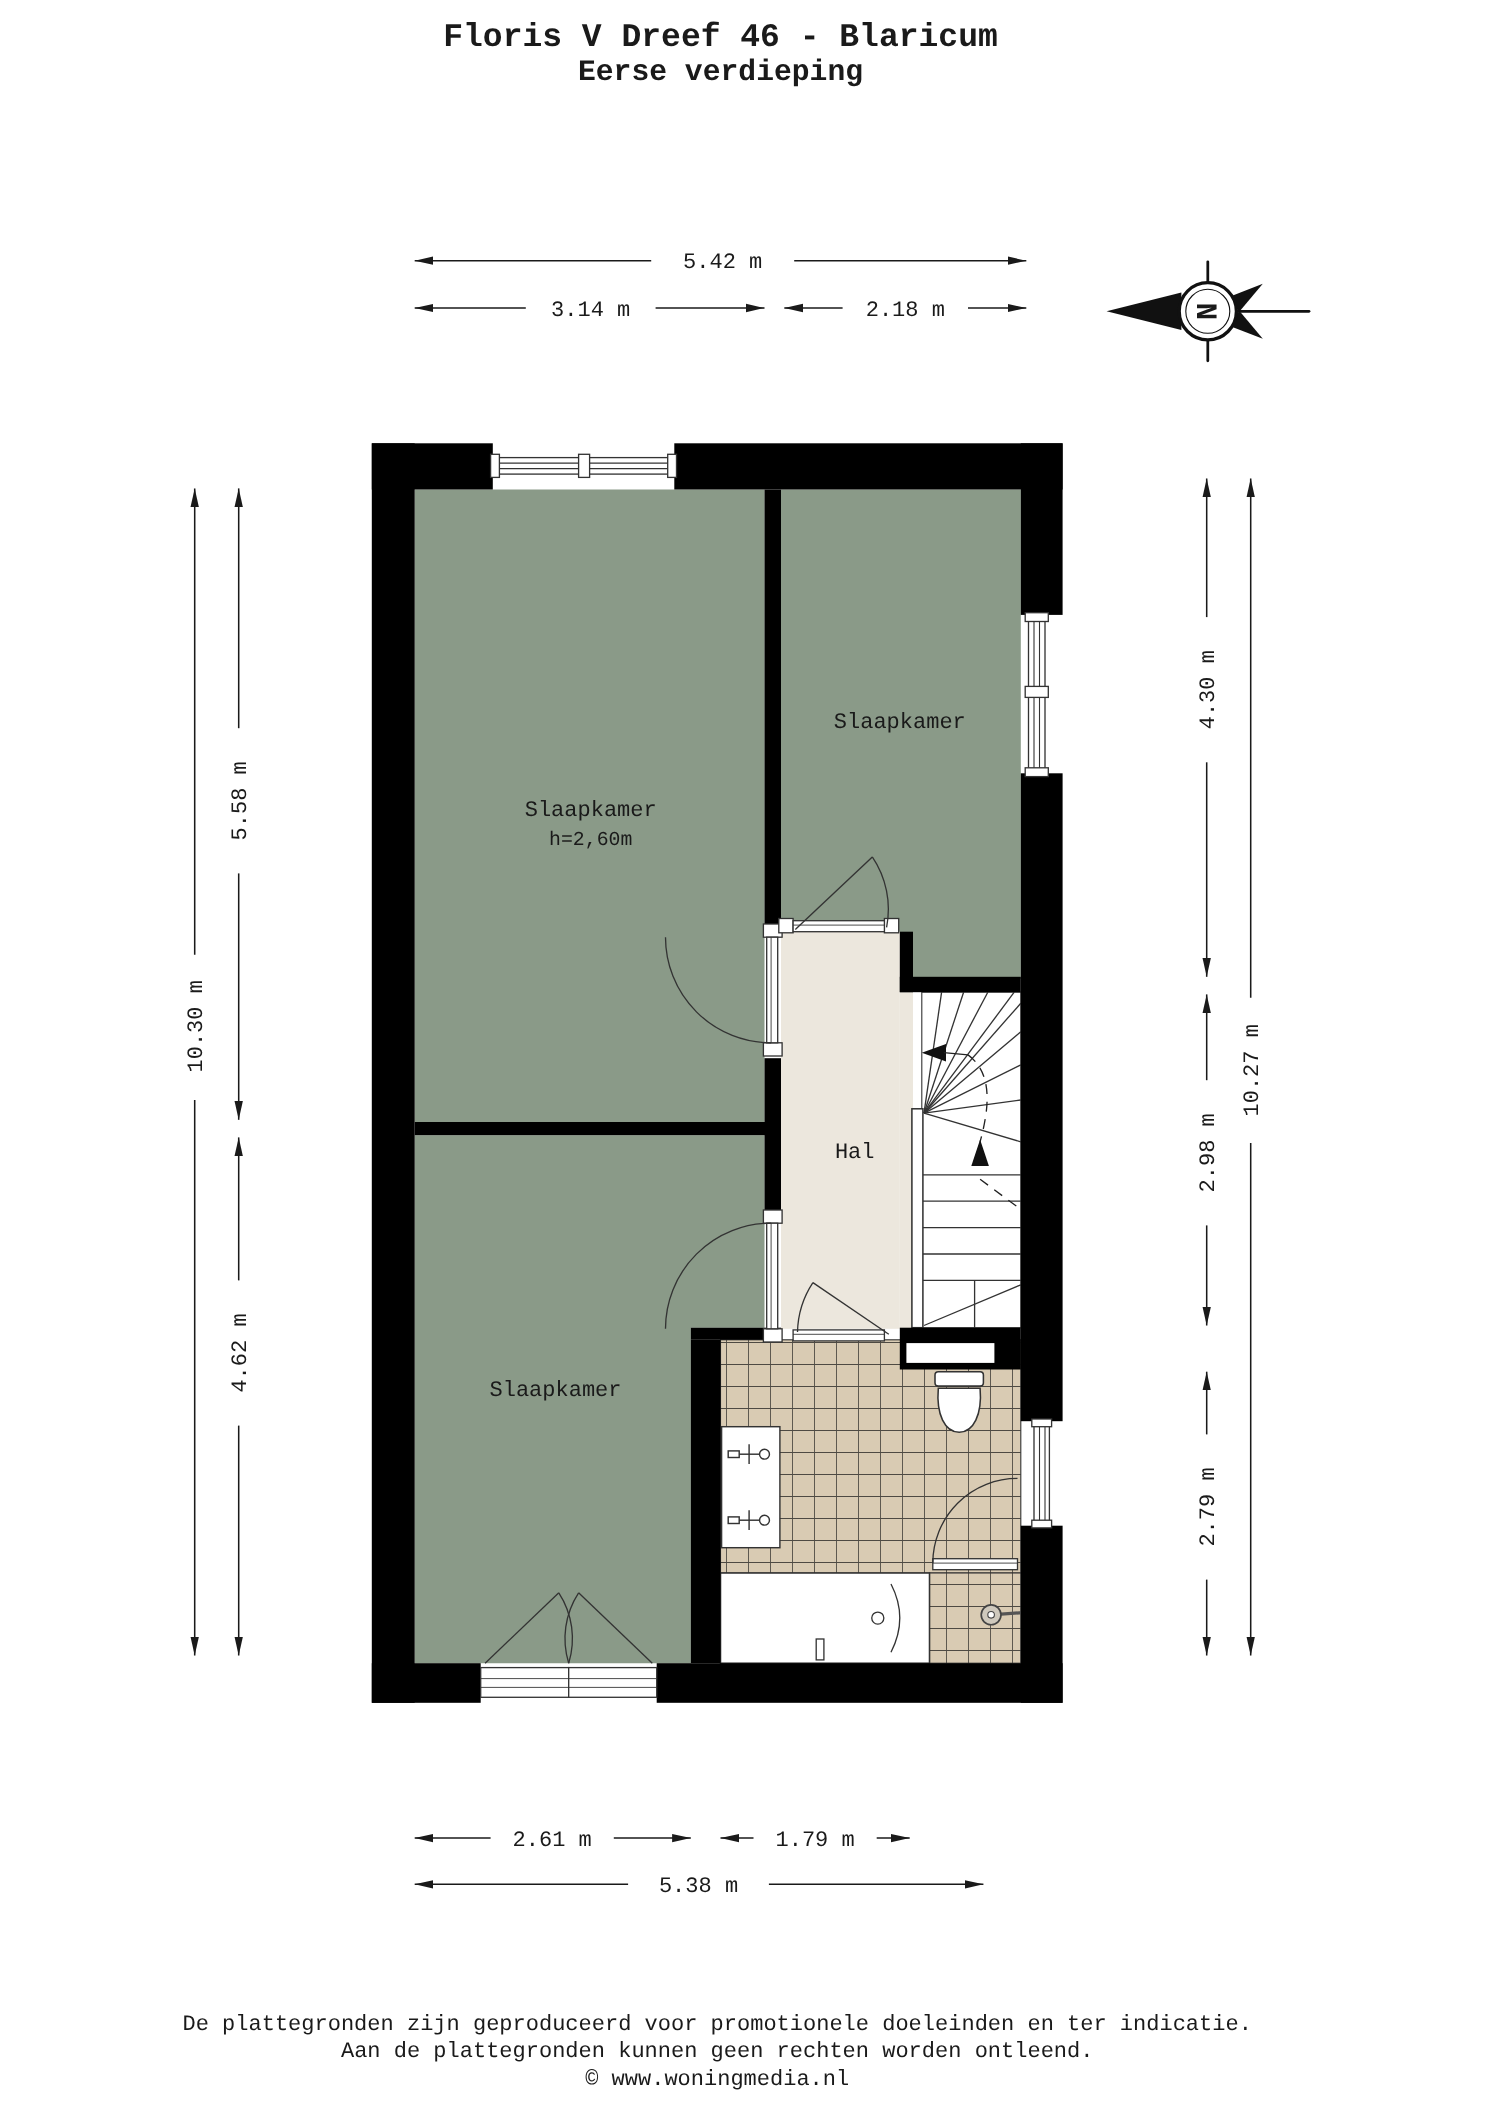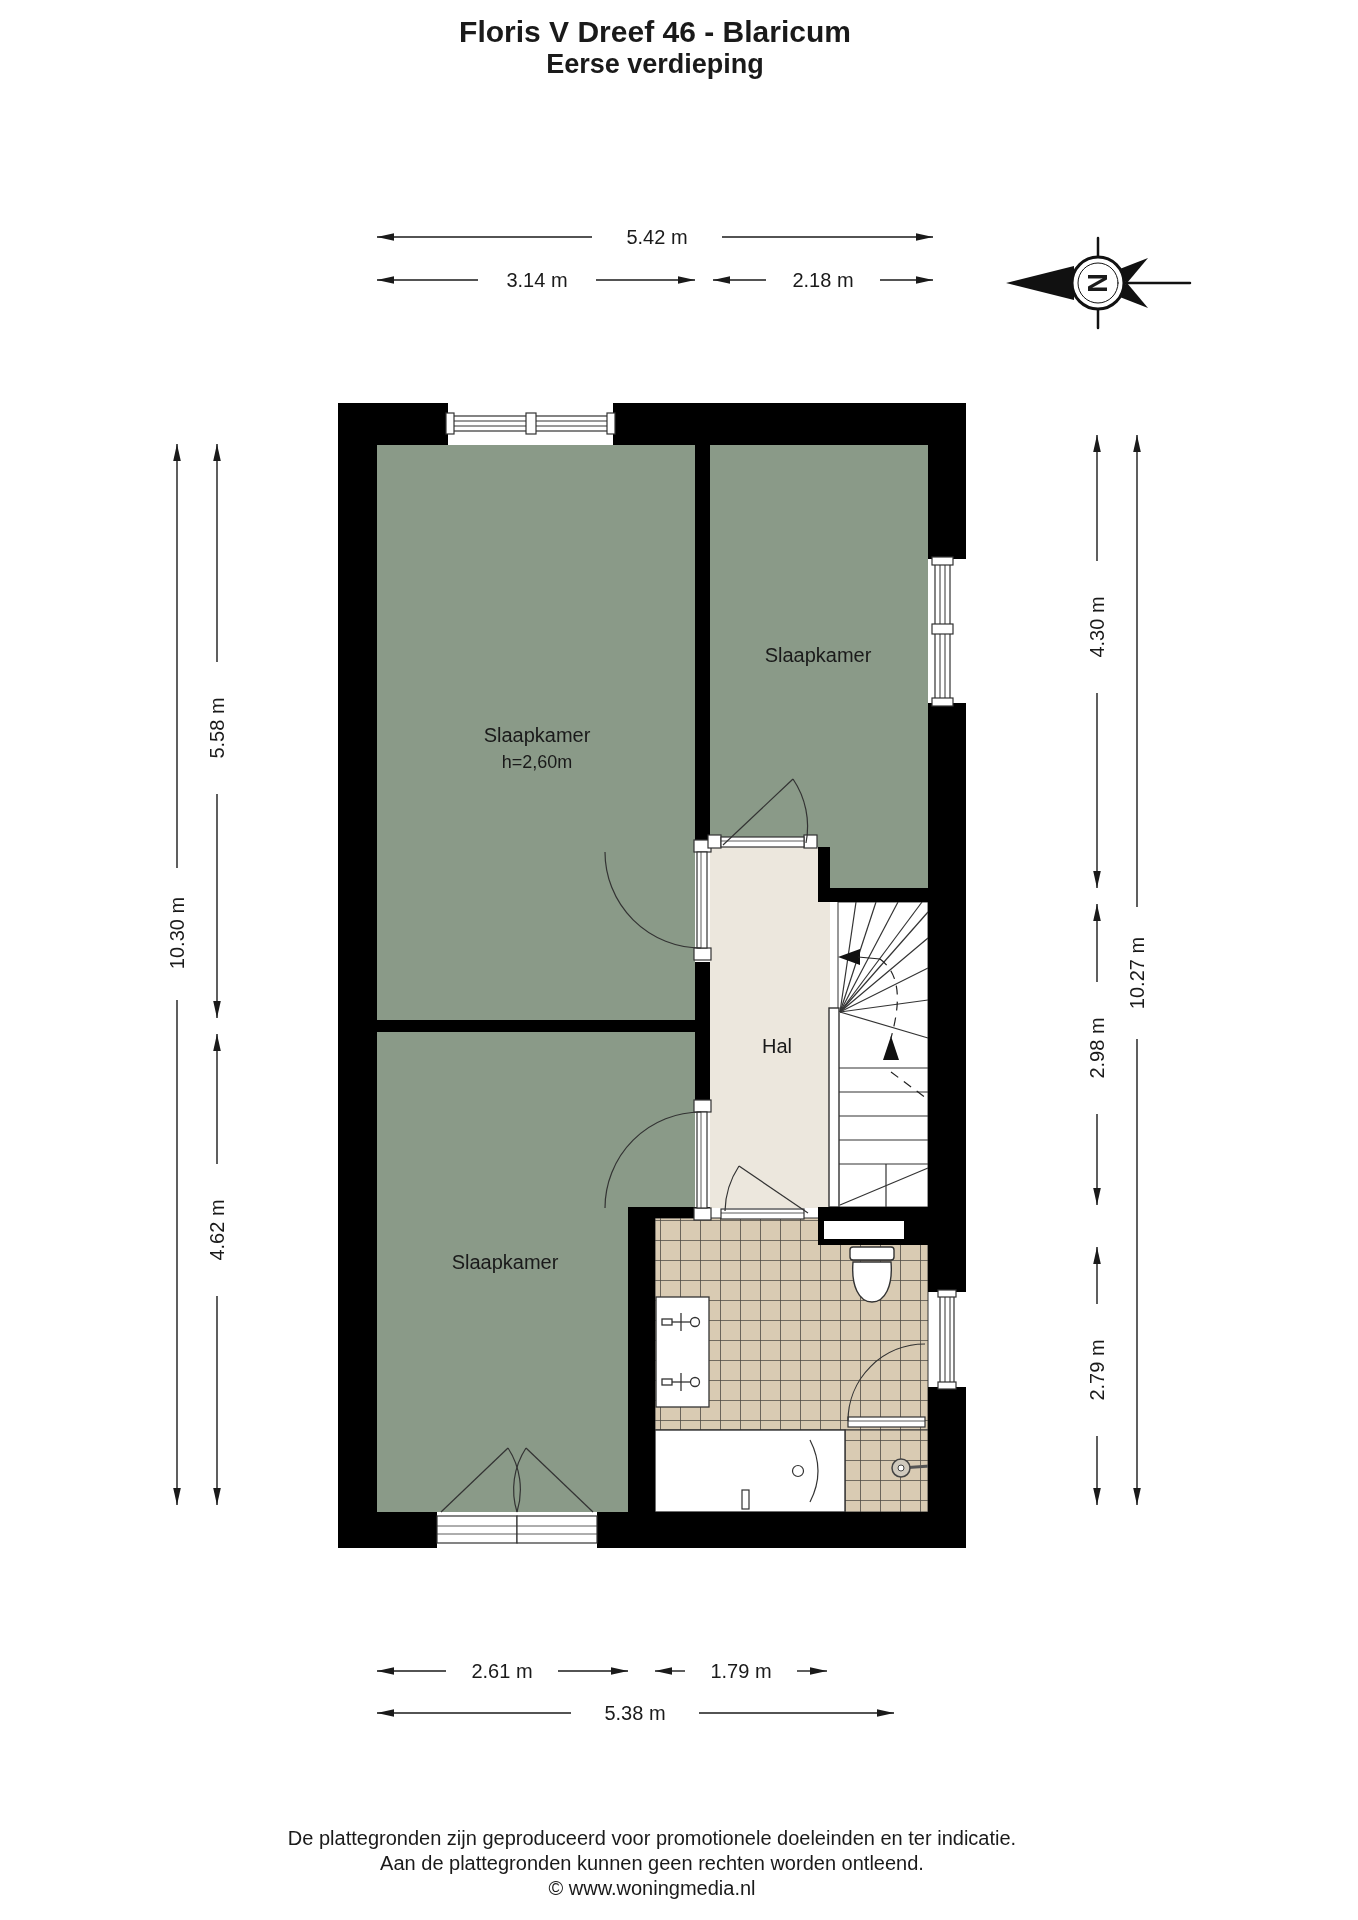--- a/index.html
+++ b/index.html
@@ -1,21 +1,21 @@
 <!DOCTYPE html>
 <html style="--wall: #000000; --room-green: #8a9a88; --hall-floor: #ece7dd; --tile-fill: #d9cbb3; --tile-grout: #4e4a43; --background: #ffffff;"><head>
 <meta charset="utf-8">
 <style>
   :root{
     --wall:#000000; --room-green:#8a9a88; --hall-floor:#ece7dd;
     --tile-fill:#d9cbb3; --tile-grout:#4e4a43; --background:#ffffff;
   }
   html,body{margin:0;padding:0;background:var(--background);}
   .page{position:relative;width:1358px;height:1920px;background:var(--background);
-        font-family:Liberation Sans, sans-serif;overflow:hidden;}
+        font-family:Liberation Mono, monospace;overflow:hidden;}
   svg{position:absolute;left:0;top:0;}
   text{fill:#1a1a1a;}
   .title-line1{font-size:30px;font-weight:bold;}
   .title-line2{font-size:27px;font-weight:bold;}
   .dim{font-size:20px;}
   .room-label{font-size:20px;}
   .room-sub{font-size:18px;}
   .footer-line{font-size:20px;}
   .compass-letter{font-size:27px;font-weight:bold;}
 </style>

